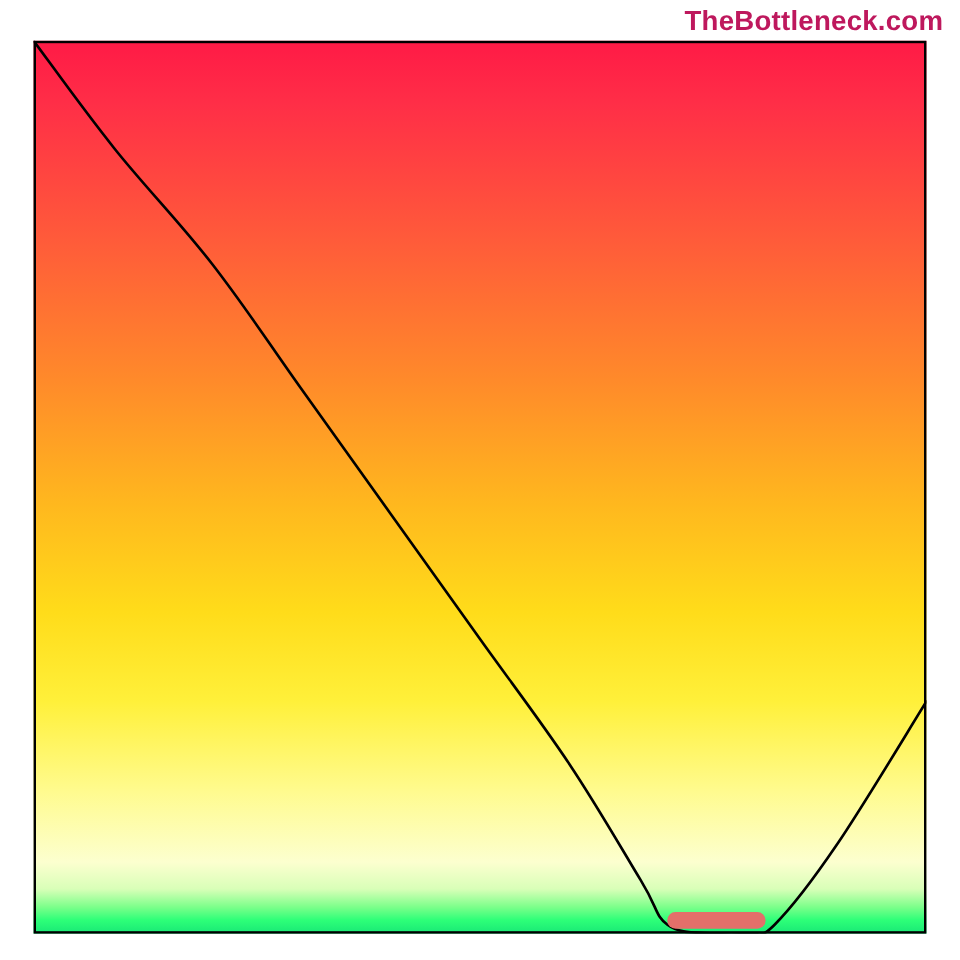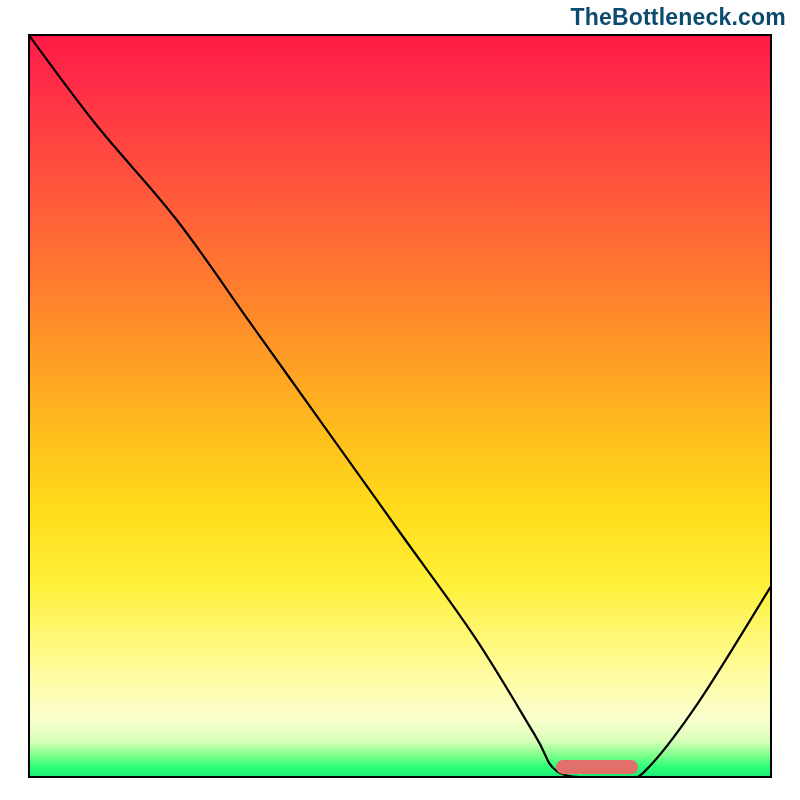--- a/index.html
+++ b/index.html
@@ -15,21 +15,21 @@
     position: relative;
     width: 800px;
     height: 800px;
   }
   .watermark {
     position: absolute;
     top: 4px;
     right: 14px;
     font-size: 23px;
     font-weight: bold;
-    color: #0c4a6e;
+    color: #be185d;
     letter-spacing: 0.2px;
     user-select: none;
   }
   .plot {
     position: absolute;
     left: 28px;
     top: 34px;
     width: 744px;
     height: 744px;
   }

